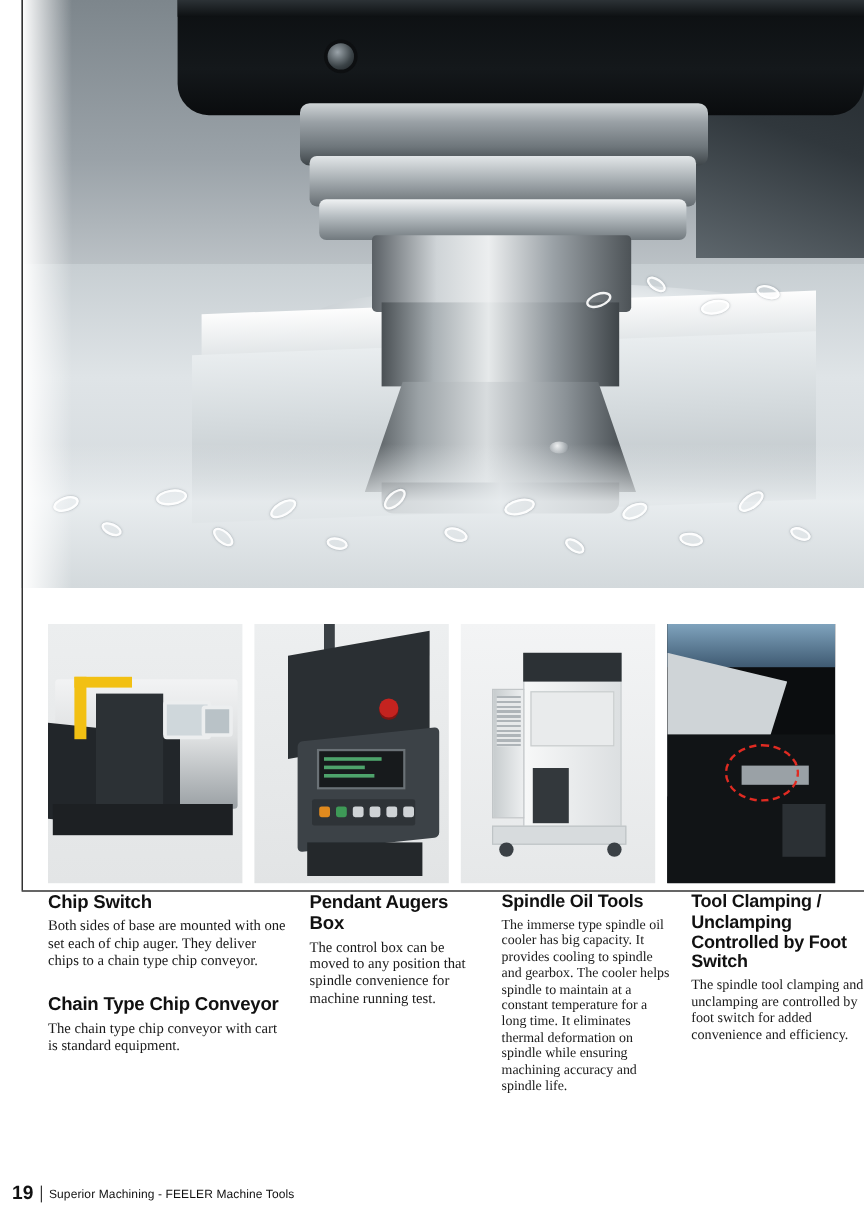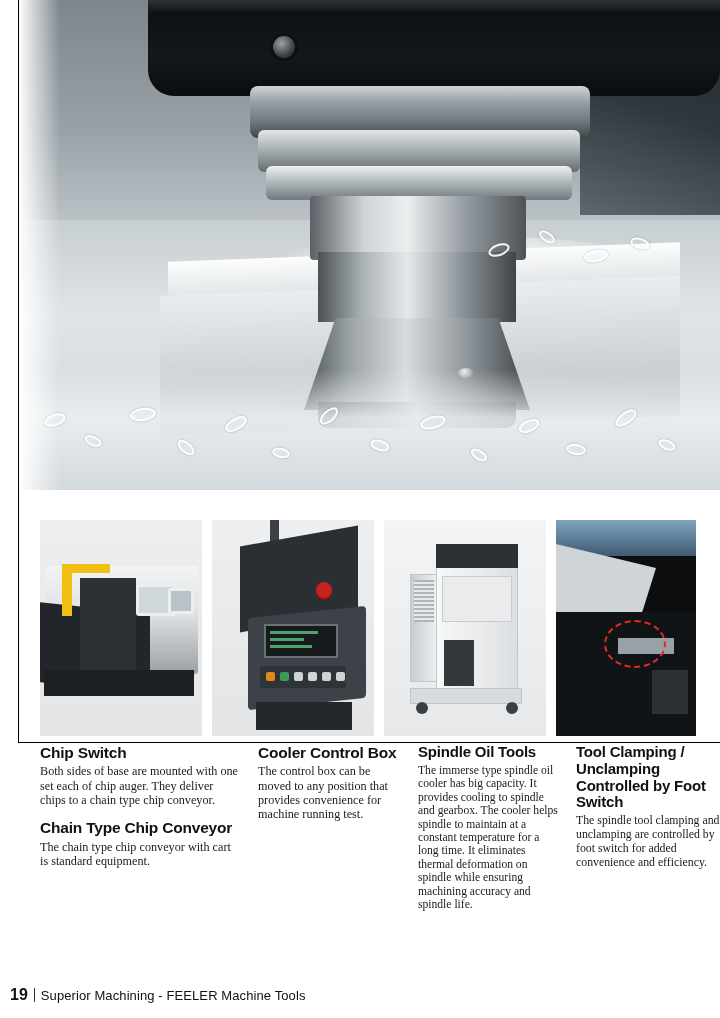--- a/index.html
+++ b/index.html
@@ -206,30 +206,30 @@
     font-size:15.5px; font-weight:bold; color:#111;
     line-height:1.12; letter-spacing:-0.2px;
   }
   .c3 h2.head, .c4 h2.head { font-size:15px; }
   p.body {
     margin:0 0 9px 0;
     font-size:12.2px; color:#1a1a1a; line-height:1.17;font-family:Liberation Serif, serif;
   }
   .c3 p.body { font-size:11.6px; line-height:1.16; }
   .c4 p.body { font-size:11.8px; line-height:1.17; }
-  .c1 h2.head.second { margin-top:12px; }
+  .c1 h2.head.second { margin-top:22px; }
 
   
   .footer {
     position:absolute; left:10px; bottom:12px; width:400px; height:22px;
     display:flex; align-items:center; gap:6px;
   }
   .pageno { font-size:16px; font-weight:bold; color:#111; }
   .foot-sep { width:1px; height:14px; background:#333; }
-  .foot-text { font-size:13px; color:#111; letter-spacing:.1px; }
+  .foot-text { font-size:10px; color:#111; letter-spacing:.1px; }
 </style>
 </head>
 <body>
 
 <div id="page">
 
   <div class="hero">
     <div class="hero-bg-top"></div>
     <div class="hero-bg-bot"></div>
     <div class="dark-right"></div>
@@ -337,22 +337,22 @@
   <div class="cols">
 
     <div class="col c1">
       <h2 class="head">Chip Switch</h2>
       <p class="body">Both sides of base are mounted with one set each of chip auger. They deliver chips to a chain type chip conveyor.</p>
       <h2 class="head second">Chain Type Chip Conveyor</h2>
       <p class="body">The chain type chip conveyor with cart is standard equipment.</p>
     </div>
 
     <div class="col c2">
-      <h2 class="head">Cooler Control Box</h2>
-      <p class="body">The control box can be moved to any position that provides convenience for machine running test.</p>
+      <h2 class="head">Pendant Augers Box</h2>
+      <p class="body">The control box can be moved to any position that spindle convenience for machine running test.</p>
     </div>
 
     <div class="col c3">
       <h2 class="head">Spindle Oil Tools</h2>
       <p class="body">The immerse type spindle oil cooler has big capacity. It provides cooling to spindle and gearbox. The cooler helps spindle to maintain at a constant temperature for a long time. It eliminates thermal deformation on spindle while ensuring machining accuracy and spindle life.</p>
     </div>
 
     <div class="col c4">
       <h2 class="head">Tool Clamping / Unclamping Controlled by Foot Switch</h2>
       <p class="body">The spindle tool clamping and unclamping are controlled by foot switch for added convenience and efficiency.</p>

